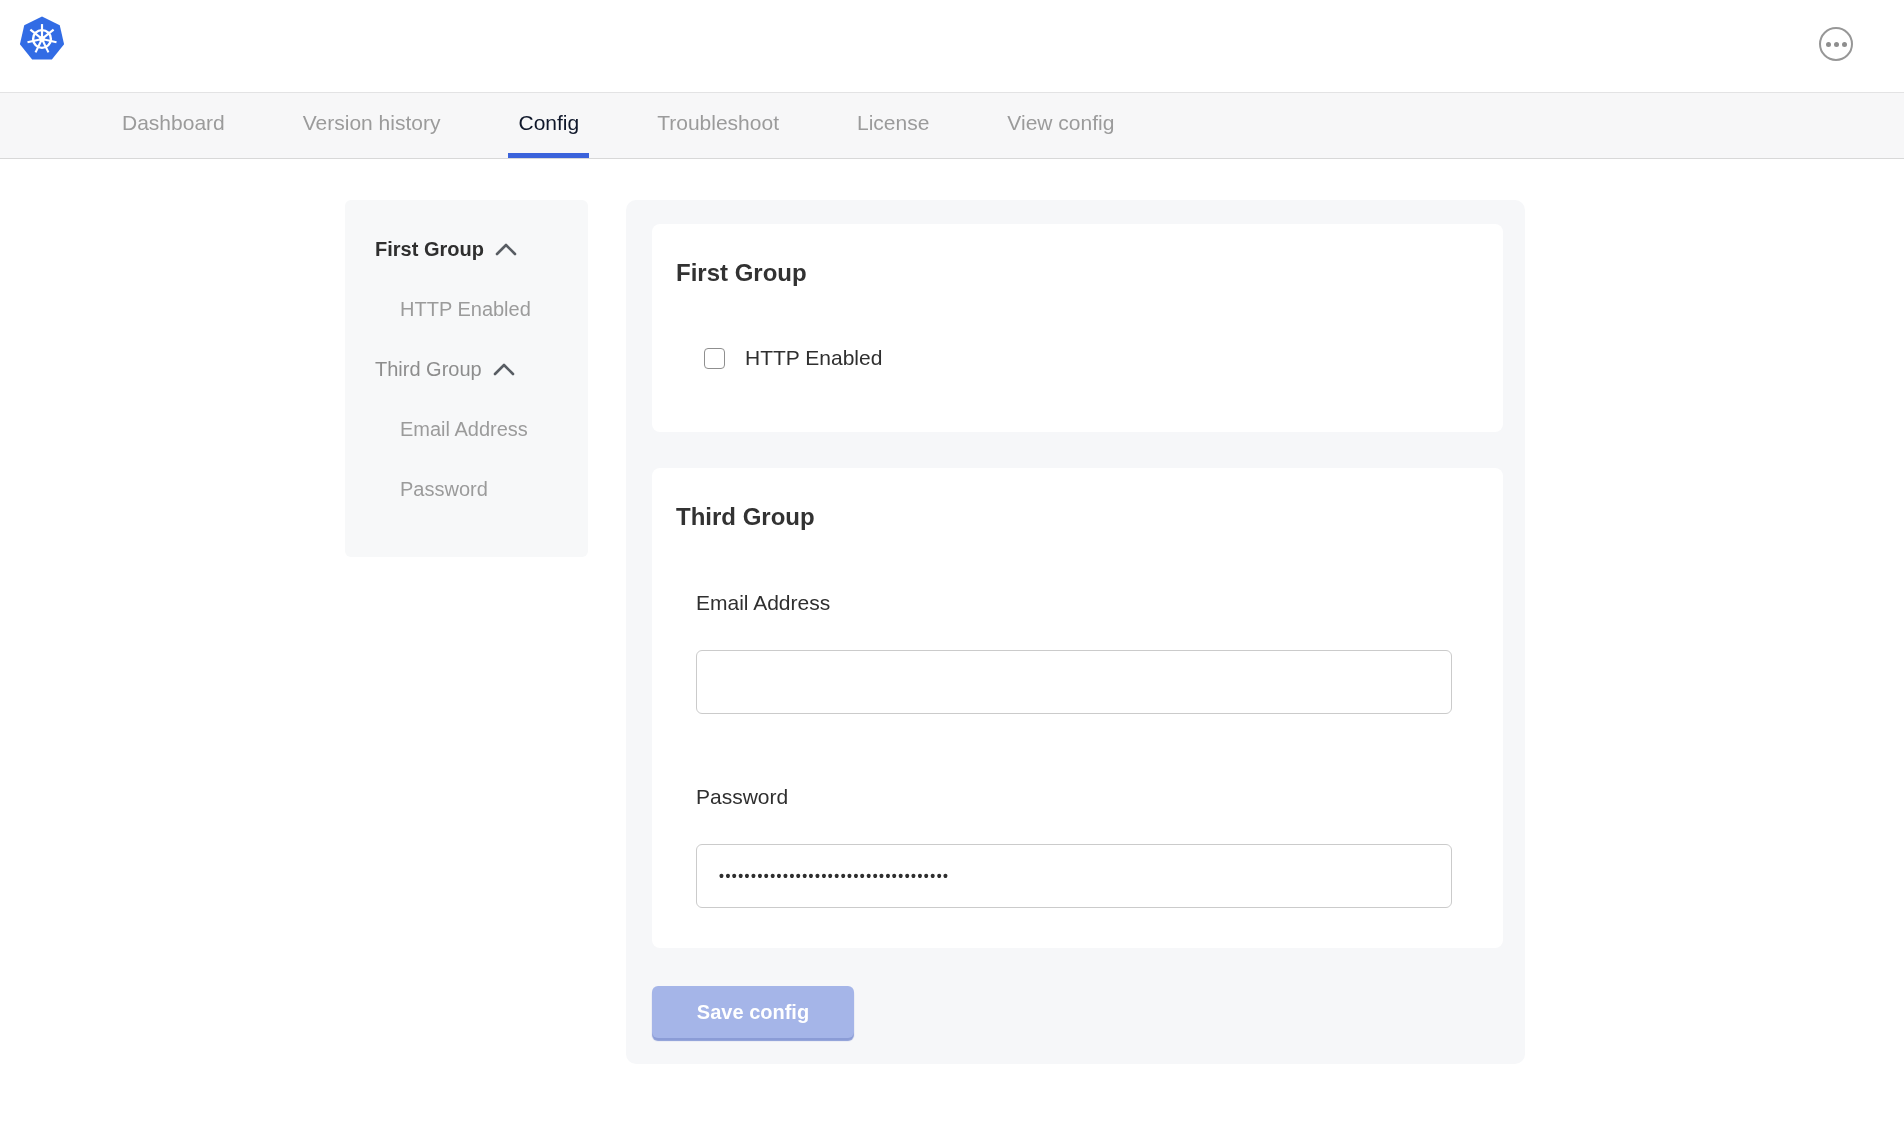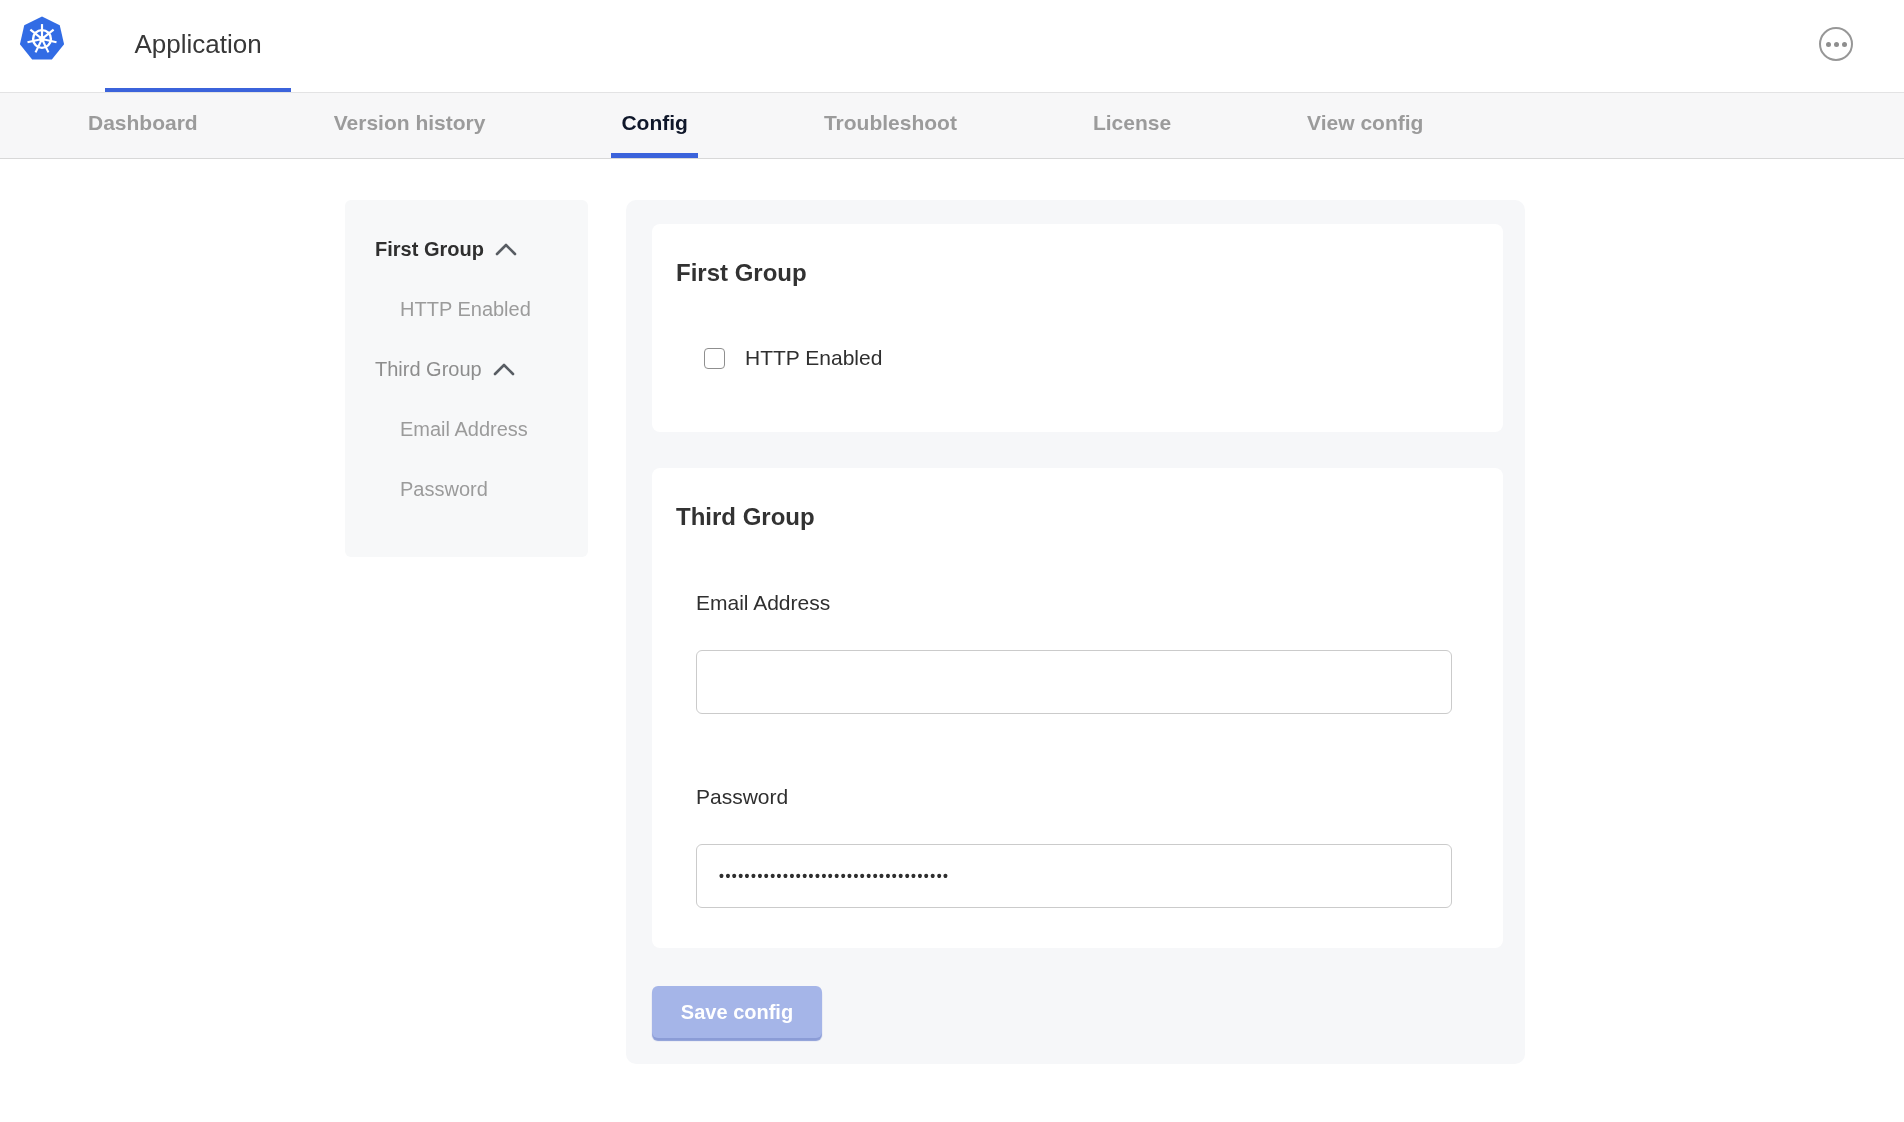--- a/index.html
+++ b/index.html
@@ -13,21 +13,21 @@
   .app-tab { position: absolute; left: 105px; top: 0; height: 92px; width: 186px;
     display: flex; align-items: center; justify-content: center;
     font-size: 26px; color: #383838; border-bottom: 4px solid #3B63DB; cursor: pointer; }
   .more-btn { position: absolute; left: 1819px; top: 27px; width: 34px; height: 34px;
     border: 2px solid #979797; border-radius: 50%; background: #fff;
     display: flex; align-items: center; justify-content: center; gap: 3px; cursor: pointer; }
   .more-btn i { width: 5px; height: 5px; border-radius: 50%; background: #8e8e8e; display: block; }
 
   
   .subnav { width: 1904px; height: 66px; background: #f7f7f8; border-bottom: 1px solid #d8d8d8;
-    display: flex; align-items: stretch; padding-left: 78px; gap: 116px; font-weight: bold; }
+    display: flex; align-items: stretch; padding-left: 112px; gap: 58px; }
   .subnav .tab { display: flex; align-items: center; font-size: 21px; color: #9b9b9b;
     border-bottom: 5px solid transparent; padding: 0 10px; cursor: pointer; white-space: nowrap; }
   .subnav .tab.active { color: #0f172a; border-bottom-color: #3B63DB; }
 
   
   .side-nav { position: absolute; left: 345px; top: 200px; width: 243px; height: 357px;
     background: #f7f8f9; border-radius: 6px; padding-top: 36px; }
   .side-item { display: flex; align-items: center; height: 26px; margin-bottom: 34px;
     font-size: 20px; cursor: pointer; }
   .side-item.group { padding-left: 30px; color: #8d8d8d; }
@@ -50,21 +50,21 @@
   .checkbox-row label { font-size: 21px; color: #2f2f2f; margin-left: 20px; cursor: pointer; }
   .field { margin-left: 20px; }
   .field-label { font-size: 21px; color: #2f2f2f; line-height: 26px; }
   .field-label.first { margin-top: 58px; }
   .field-label.next { margin-top: 70px; }
   .text-input { display: block; margin-top: 34px; width: 756px; height: 64px;
     border: 1px solid #cbcbcb; border-radius: 6px; background: #fff;
     padding: 0 22px; font-size: 18px; color: #2e2e2e; outline: none;
     font-family: "Liberation Sans", sans-serif; }
   .text-input.password { font-size: 14px; letter-spacing: 1.5px; font-weight: bold; }
-  .save-btn { margin-top: 38px; width: 170px; height: 52px; border: none; border-radius: 6px;
+  .save-btn { margin-top: 38px; width: 202px; height: 52px; border: none; border-radius: 6px;
     background: #a5b5e8; box-shadow: 0 3px 1px #8b9cd6; color: #ffffff;
     font-size: 20px; font-weight: bold; font-family: "Liberation Sans", sans-serif;
     cursor: default; }
 </style>
 </head>
 <body>
 
 <div class="header">
   <span class="logo">
     <svg viewBox="0 0 100 100" width="48" height="48">
@@ -75,21 +75,20 @@
         <line x1="50" y1="52" x2="74.2" y2="32.6"></line>
         <line x1="50" y1="52" x2="80.2" y2="58.9"></line>
         <line x1="50" y1="52" x2="63.4" y2="79.9"></line>
         <line x1="50" y1="52" x2="36.6" y2="79.9"></line>
         <line x1="50" y1="52" x2="19.8" y2="58.9"></line>
         <line x1="50" y1="52" x2="25.8" y2="32.6"></line>
       </g>
       <circle cx="50" cy="52" r="6" fill="#ffffff"></circle>
     </svg>
   </span>
-  <div class="app-tab">Application</div>
   <div class="more-btn">
     <span style="display:flex;gap:3px;">
       <i></i>
         <i></i>
         <i></i>
     </span>
   </div>
 </div>
 
 <div class="subnav">

